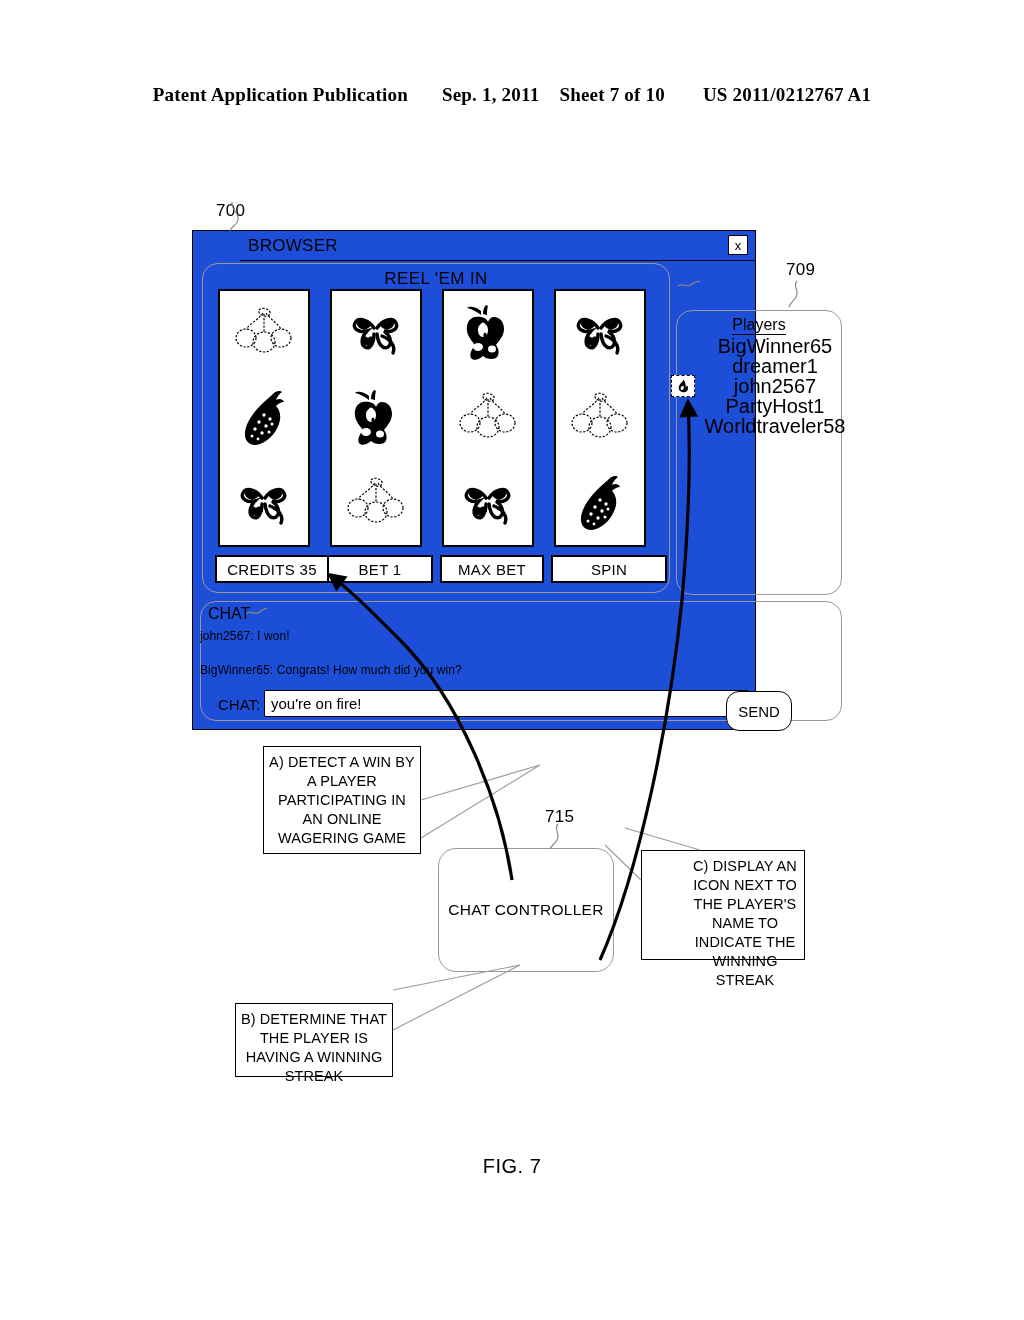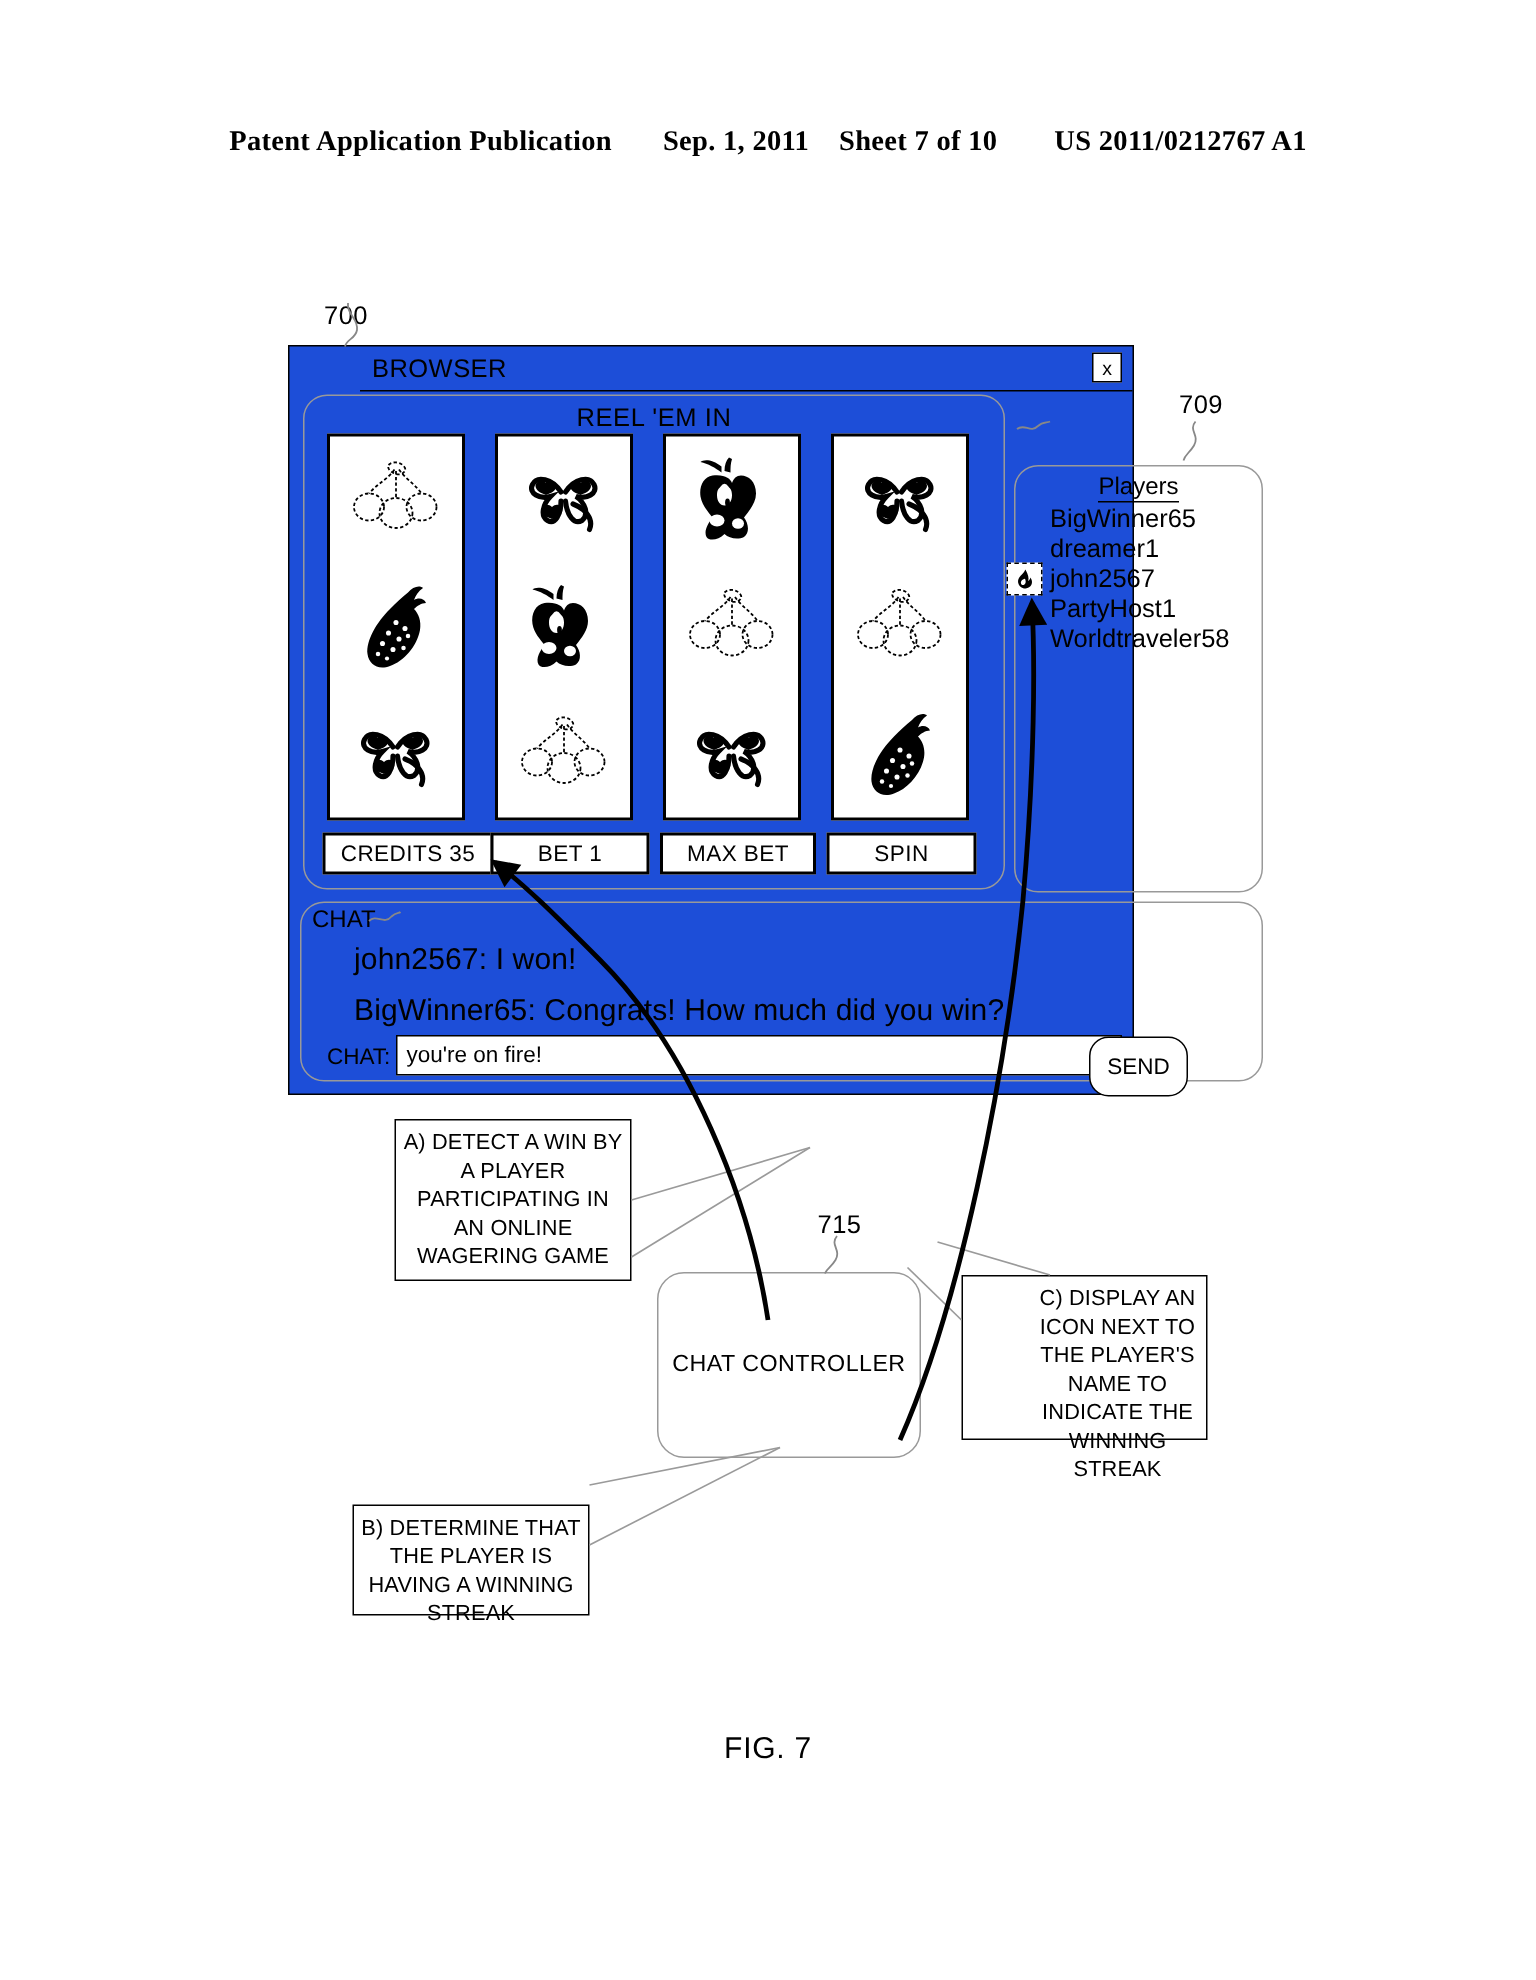--- a/index.html
+++ b/index.html
@@ -154,21 +154,21 @@
     box-sizing: border-box;
     font-size: 15px;
     display: flex;
     align-items: center;
     justify-content: center;
     letter-spacing: 0.3px;
   }
   .btn-credits { left: 215px; width: 114px; }
   .btn-bet     { left: 327px; width: 106px; }
   .btn-maxbet  { left: 440px; width: 104px; }
-  .btn-spin    { left: 551px; width: 100px; }
+  .btn-spin    { left: 551px; width: 116px; }
 
   
   .players-panel {
     position: absolute;
     left: 676px;
     top: 310px;
     width: 166px;
     height: 285px;
     border: 1.2px solid #999;
     border-radius: 16px;
@@ -187,24 +187,25 @@
     padding-bottom: 1px;
   }
   .players-list {
     position: absolute;
     left: 700px;
     top: 336px;
     width: 150px;
   }
   .player-row {
     height: 20px;
-    font-size: 17px;
+    font-size: 20px;
     line-height: 20px;
     position: relative;
     white-space: nowrap;
+    text-align: center;
   }
   .flame-box {
     position: absolute;
     left: -29px;
     top: -1px;
     width: 24px;
     height: 22px;
     border: 1.5px dashed #000;
     box-sizing: border-box;
     display: flex;
@@ -225,24 +226,23 @@
     box-sizing: border-box;
   }
   .chat-label {
     position: absolute;
     left: 208px;
     top: 605px;
     font-size: 16px;
   }
   .chat-msg {
     position: absolute;
-    font-size: 20px;
+    font-size: 12px;
     left: 200px;
     letter-spacing: 0.1px;
-    padding-left: 36px;
   }
   .chat-msg-1 { top: 629px; }
   .chat-msg-2 { top: 663px; }
   .chat-input-label {
     position: absolute;
     left: 218px;
     top: 696px;
     font-size: 15px;
   }
   .chat-input {

